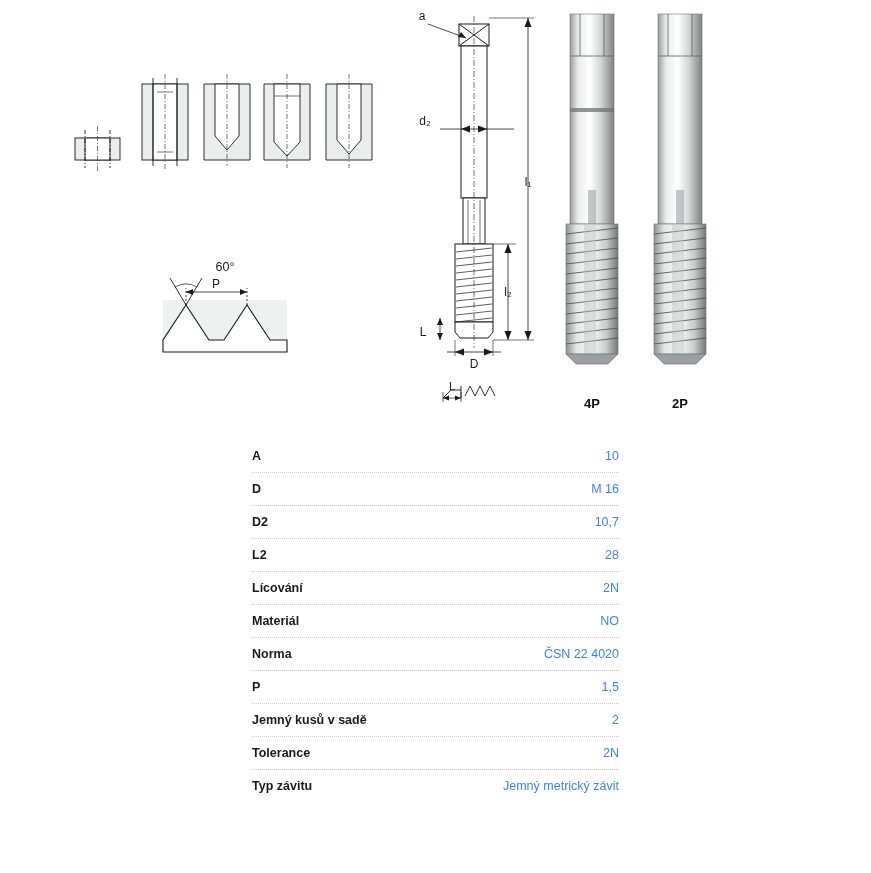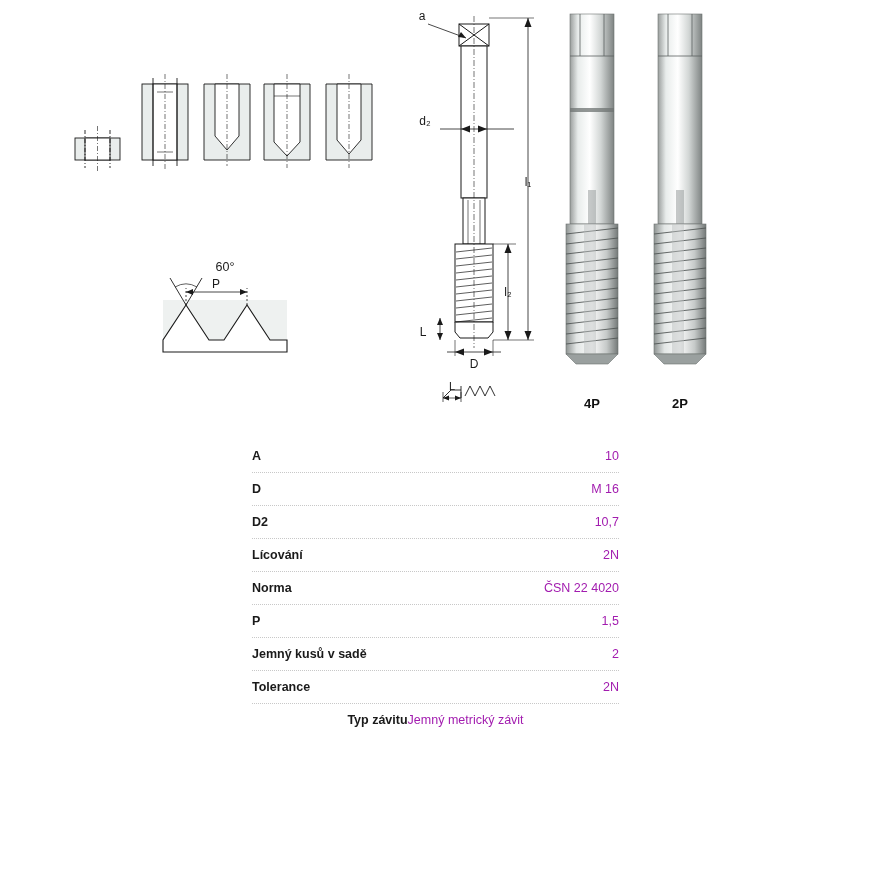--- a/index.html
+++ b/index.html
@@ -38,28 +38,28 @@
     width: 367px;
   }
   .spec-row {
     display: flex;
     justify-content: space-between;
     align-items: center;
     height: 32px;
     border-bottom: 1px dotted #c8c8c8;
     font-size: 12.5px;
   }
-  .spec-row:last-child { border-bottom: none; justify-content: center; }
+  .spec-row:last-child { border-bottom: none; }
   .spec-key {
     font-weight: bold;
     color: #1a1a1a;
     white-space: nowrap;
   }
   .spec-val {
-    color: #a21caf;
+    color: #3b82f6;
     white-space: nowrap;
     text-align: right;
   }
 </style>
 </head>
 <body>
 
 <div class="page">
 
   <div class="illustration">
@@ -327,26 +327,34 @@
       <span class="spec-key">D</span>
       <span class="spec-val">M 16</span>
     </div>
 
     <div class="spec-row">
       <span class="spec-key">D2</span>
       <span class="spec-val">10,7</span>
     </div>
 
 
+    <div class="spec-row">
+      <span class="spec-key">L2</span>
+      <span class="spec-val">28</span>
+    </div>
 
     <div class="spec-row">
       <span class="spec-key">Lícování</span>
       <span class="spec-val">2N</span>
     </div>
 
+    <div class="spec-row">
+      <span class="spec-key">Materiál</span>
+      <span class="spec-val">NO</span>
+    </div>
 
     <div class="spec-row">
       <span class="spec-key">Norma</span>
       <span class="spec-val">ČSN 22 4020</span>
     </div>
 
     <div class="spec-row">
       <span class="spec-key">P</span>
       <span class="spec-val">1,5</span>
     </div>

